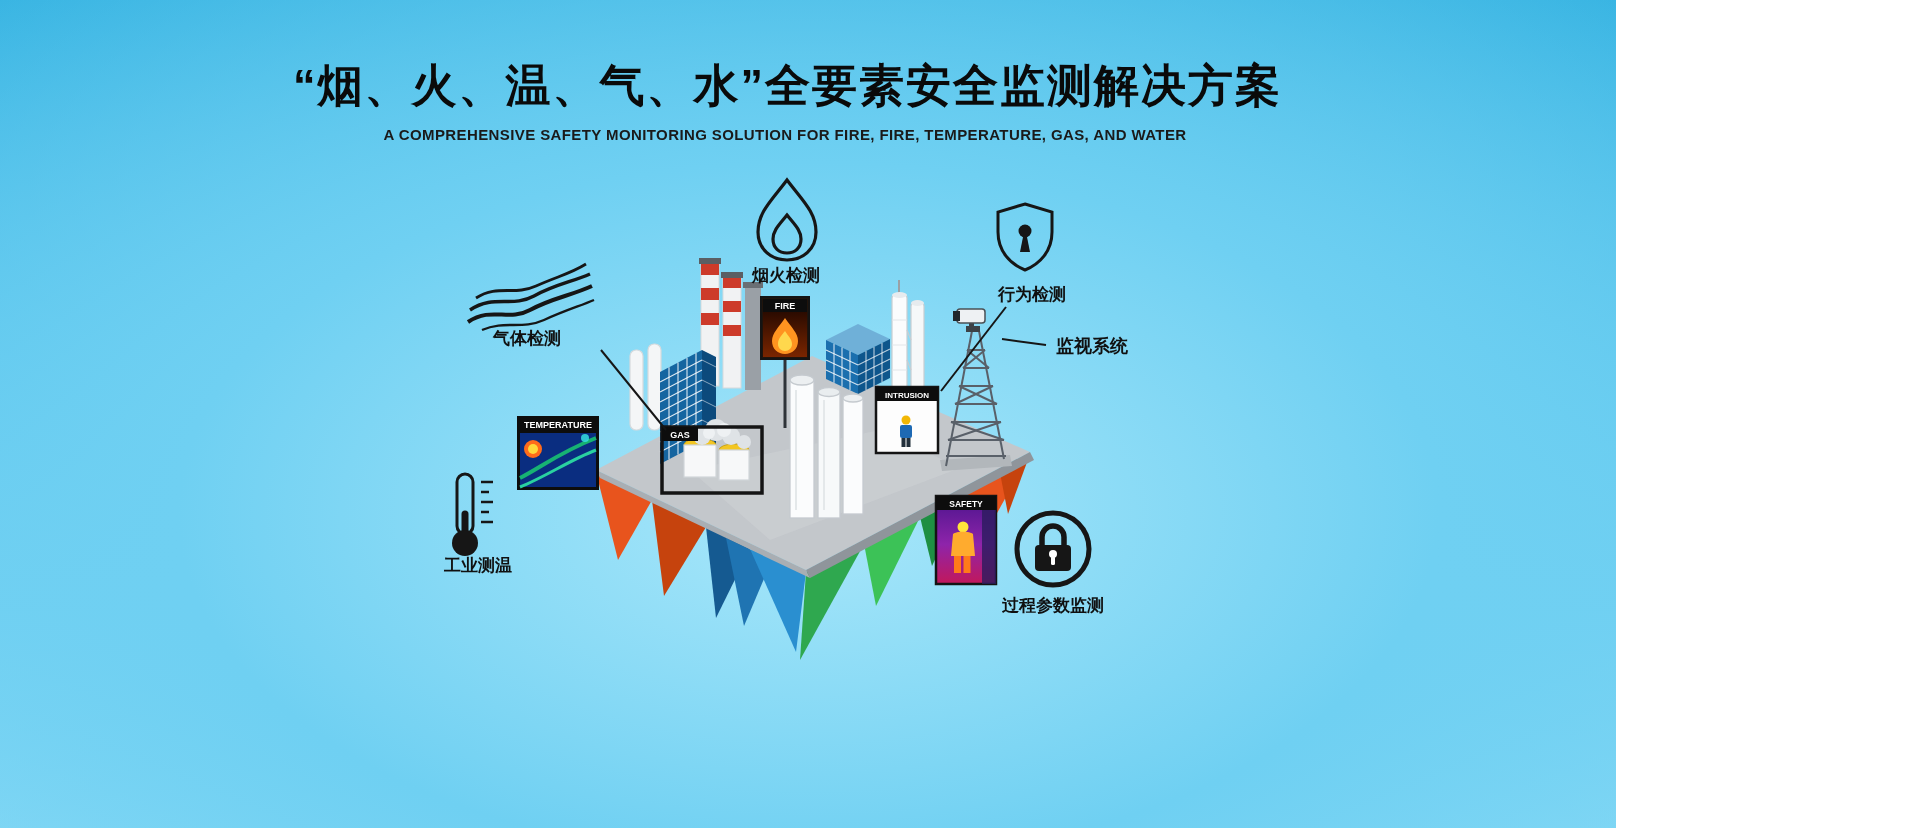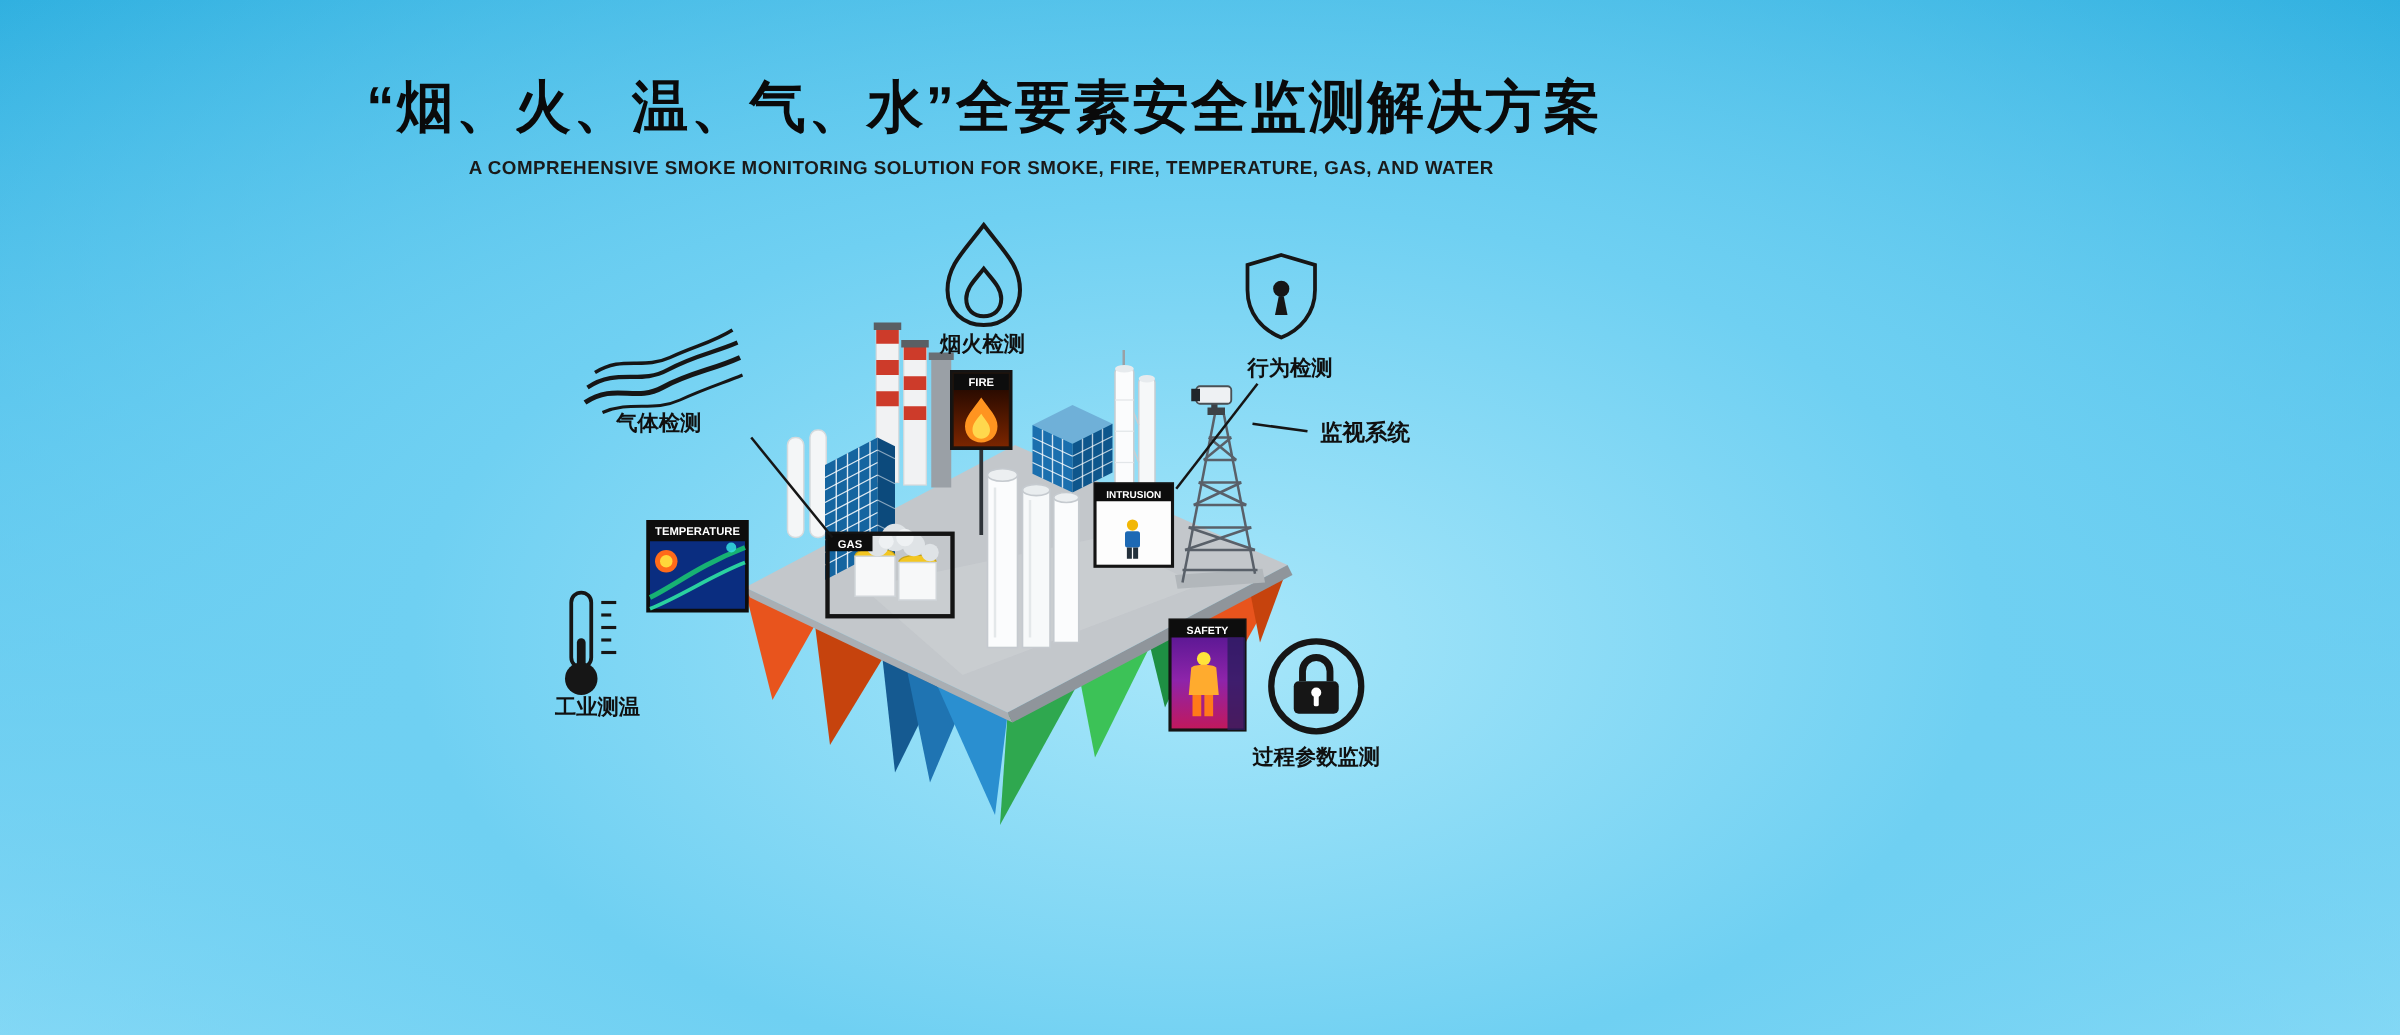--- a/index.html
+++ b/index.html
@@ -1,18 +1,18 @@
 <!DOCTYPE html>
 <html><head>
 <meta charset="utf-8">
 <style>
   html,body{margin:0;padding:0;background:#ffffff;}
   .banner{
     position:relative;
-    width:1920px;height:828px;
+    width:1616px;height:828px;
     overflow:hidden;
     background:
       radial-gradient(ellipse 1400px 780px at 50% 62%, #a9e7fa 0%, #6fd0f2 45%, rgba(47,178,227,0) 100%),
       linear-gradient(180deg,#2aadde 0%,#55c3ec 45%,#8edcf7 100%);
     font-family:"Liberation Sans","DejaVu Sans",sans-serif;
   }
   .title{
     position:absolute;top:56px;left:0;width:1575px;
     margin:0;text-align:center;
     font-size:45px;font-weight:bold;color:#0a0a0a;letter-spacing:2px;
@@ -27,21 +27,21 @@
   .cn-label{font-size:17px;font-weight:700;fill:#101010;}
   .cn-label-lg{font-size:18px;font-weight:700;fill:#101010;}
   .sign-text{fill:#ffffff;font-weight:700;}
 </style>
 </head>
 <body>
 
 <div class="banner">
 
   <h1 class="title">“烟、火、温、气、水”全要素安全监测解决方案</h1>
-  <div class="subtitle">A COMPREHENSIVE SMOKE MONITORING SOLUTION FOR SMOKE, FIRE, TEMPERATURE, GAS, AND WATER</div>
+  <div class="subtitle">A COMPREHENSIVE SAFETY MONITORING SOLUTION FOR FIRE, FIRE, TEMPERATURE, GAS, AND WATER</div>
 
   <svg class="scene" viewBox="0 0 1920 828">
     <defs>
       <linearGradient id="fireGrad" x1="0" y1="0" x2="0" y2="1">
         <stop offset="0" stop-color="#2b0b00"></stop>
           <stop offset="1" stop-color="#7a2500"></stop>
       </linearGradient>
       <linearGradient id="thermGrad" x1="0" y1="0" x2="0" y2="1">
         <stop offset="0" stop-color="#4a148c"></stop>
           <stop offset="0.55" stop-color="#8e24aa"></stop>

